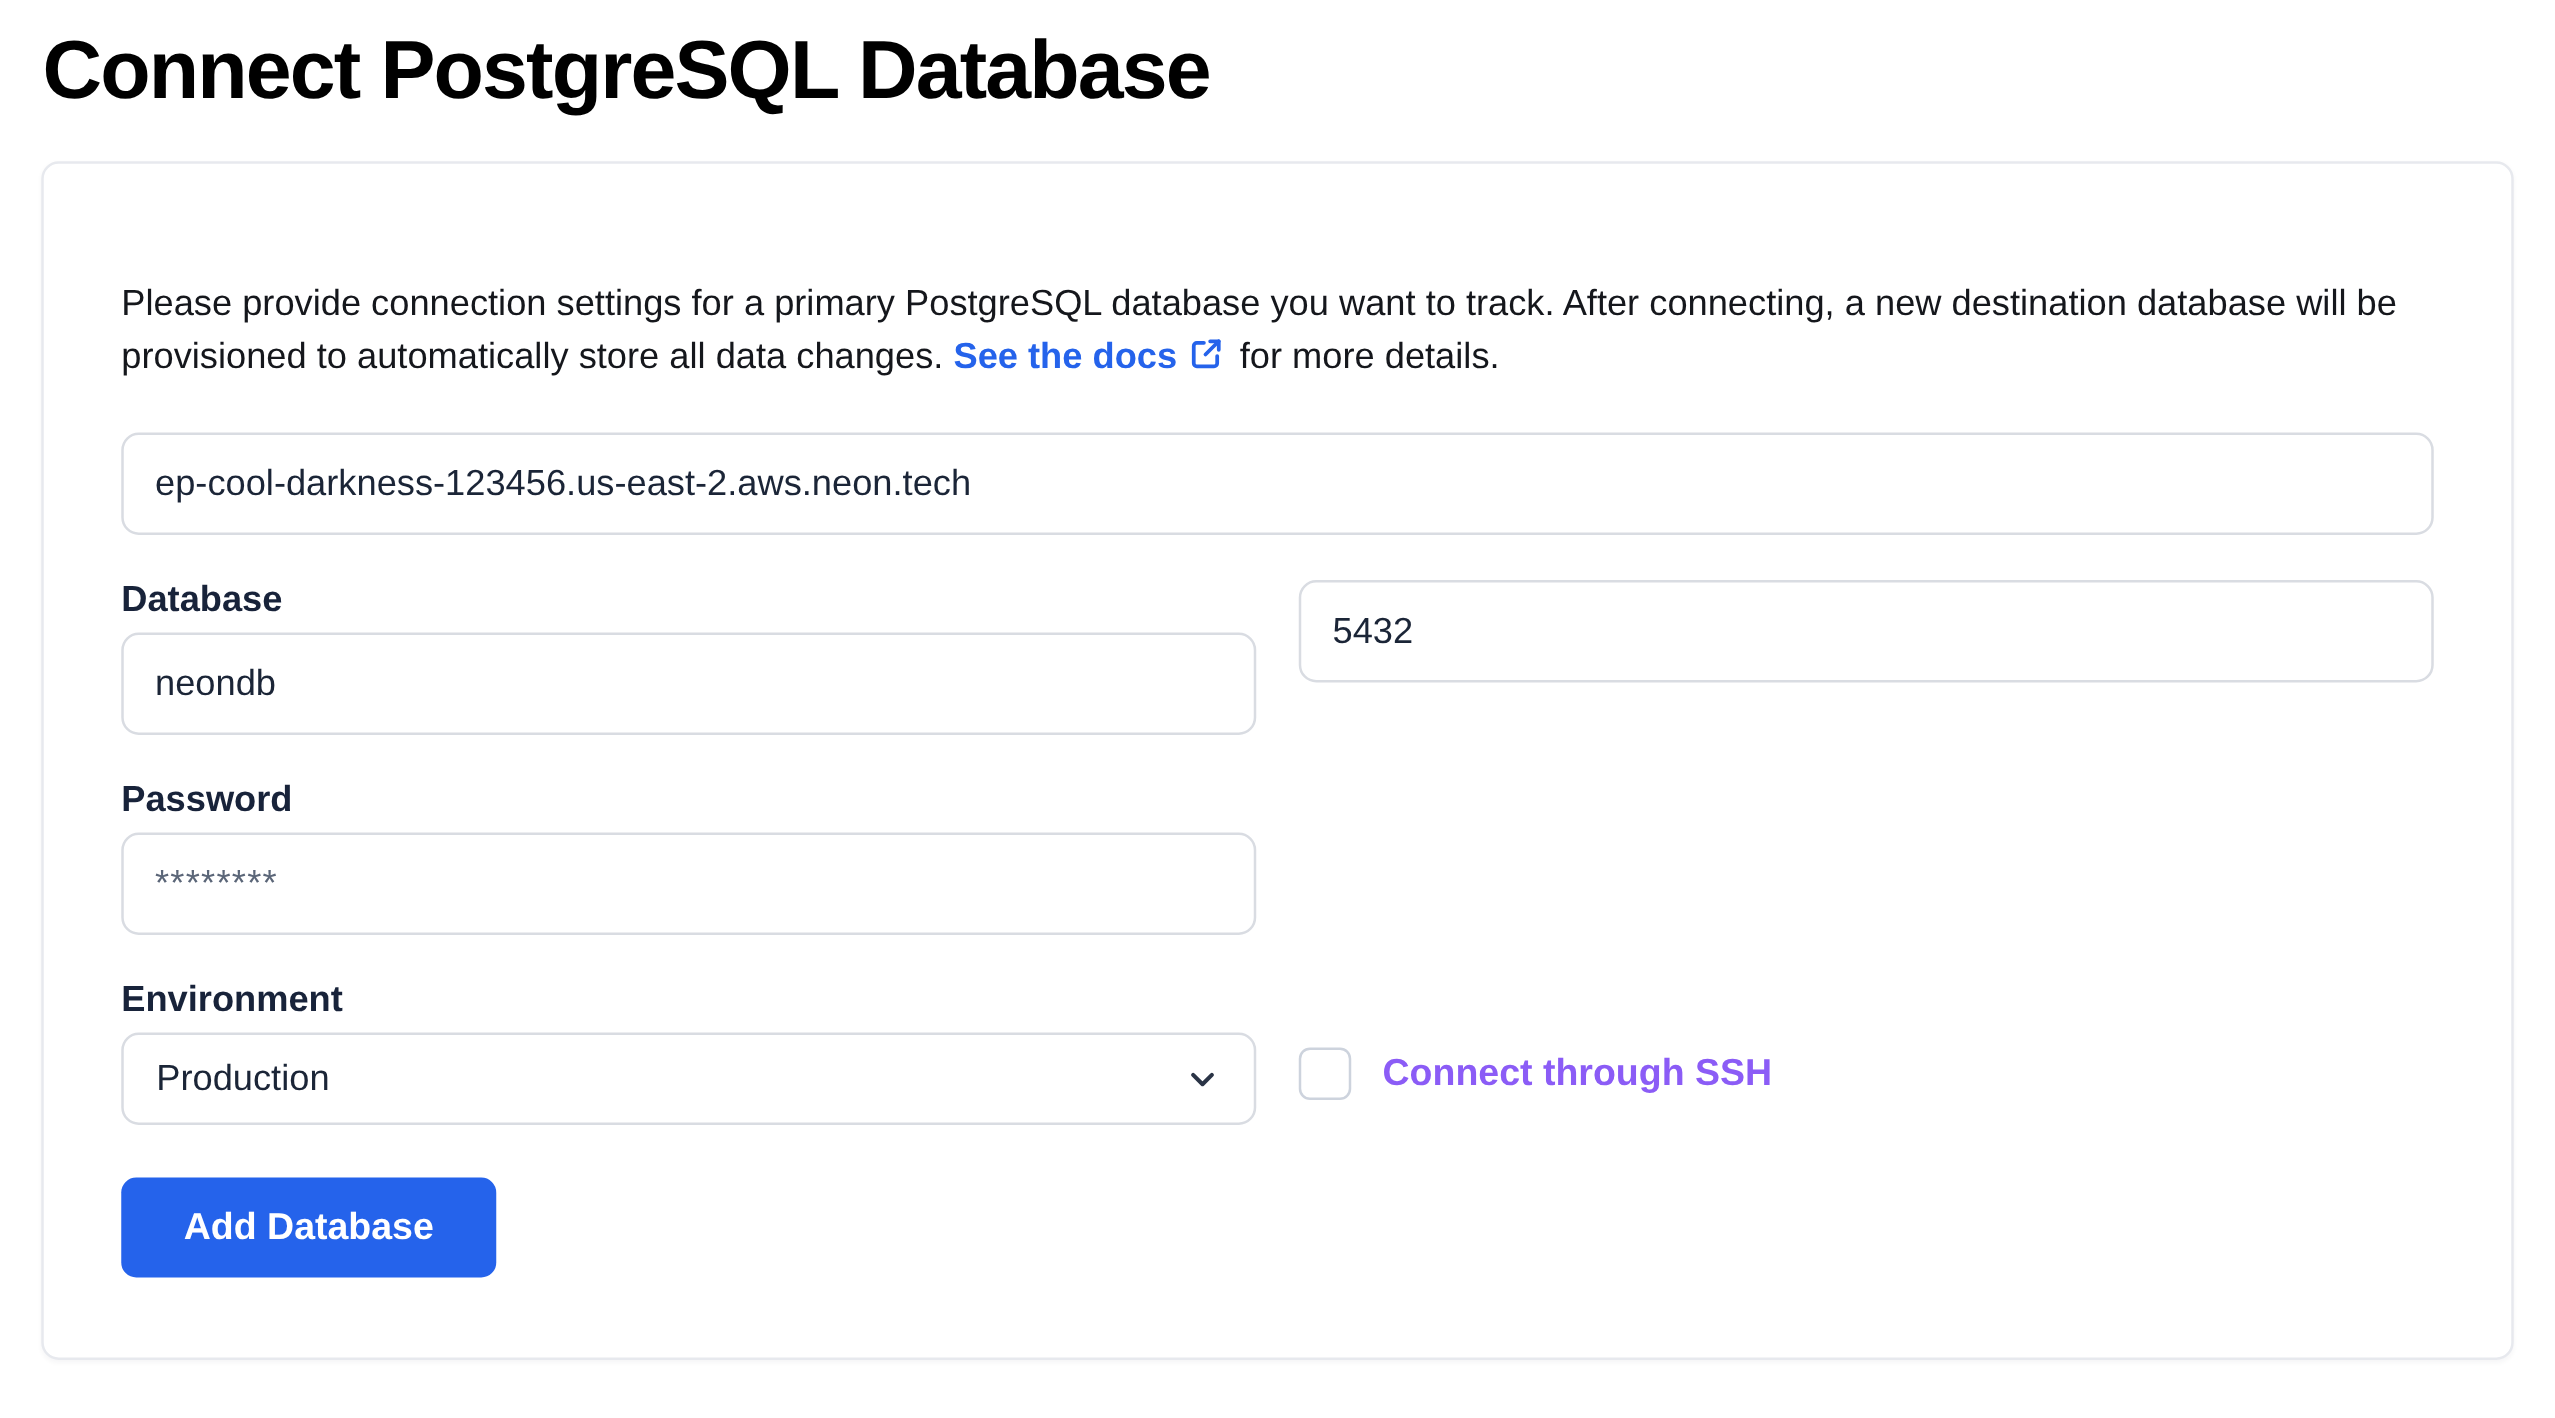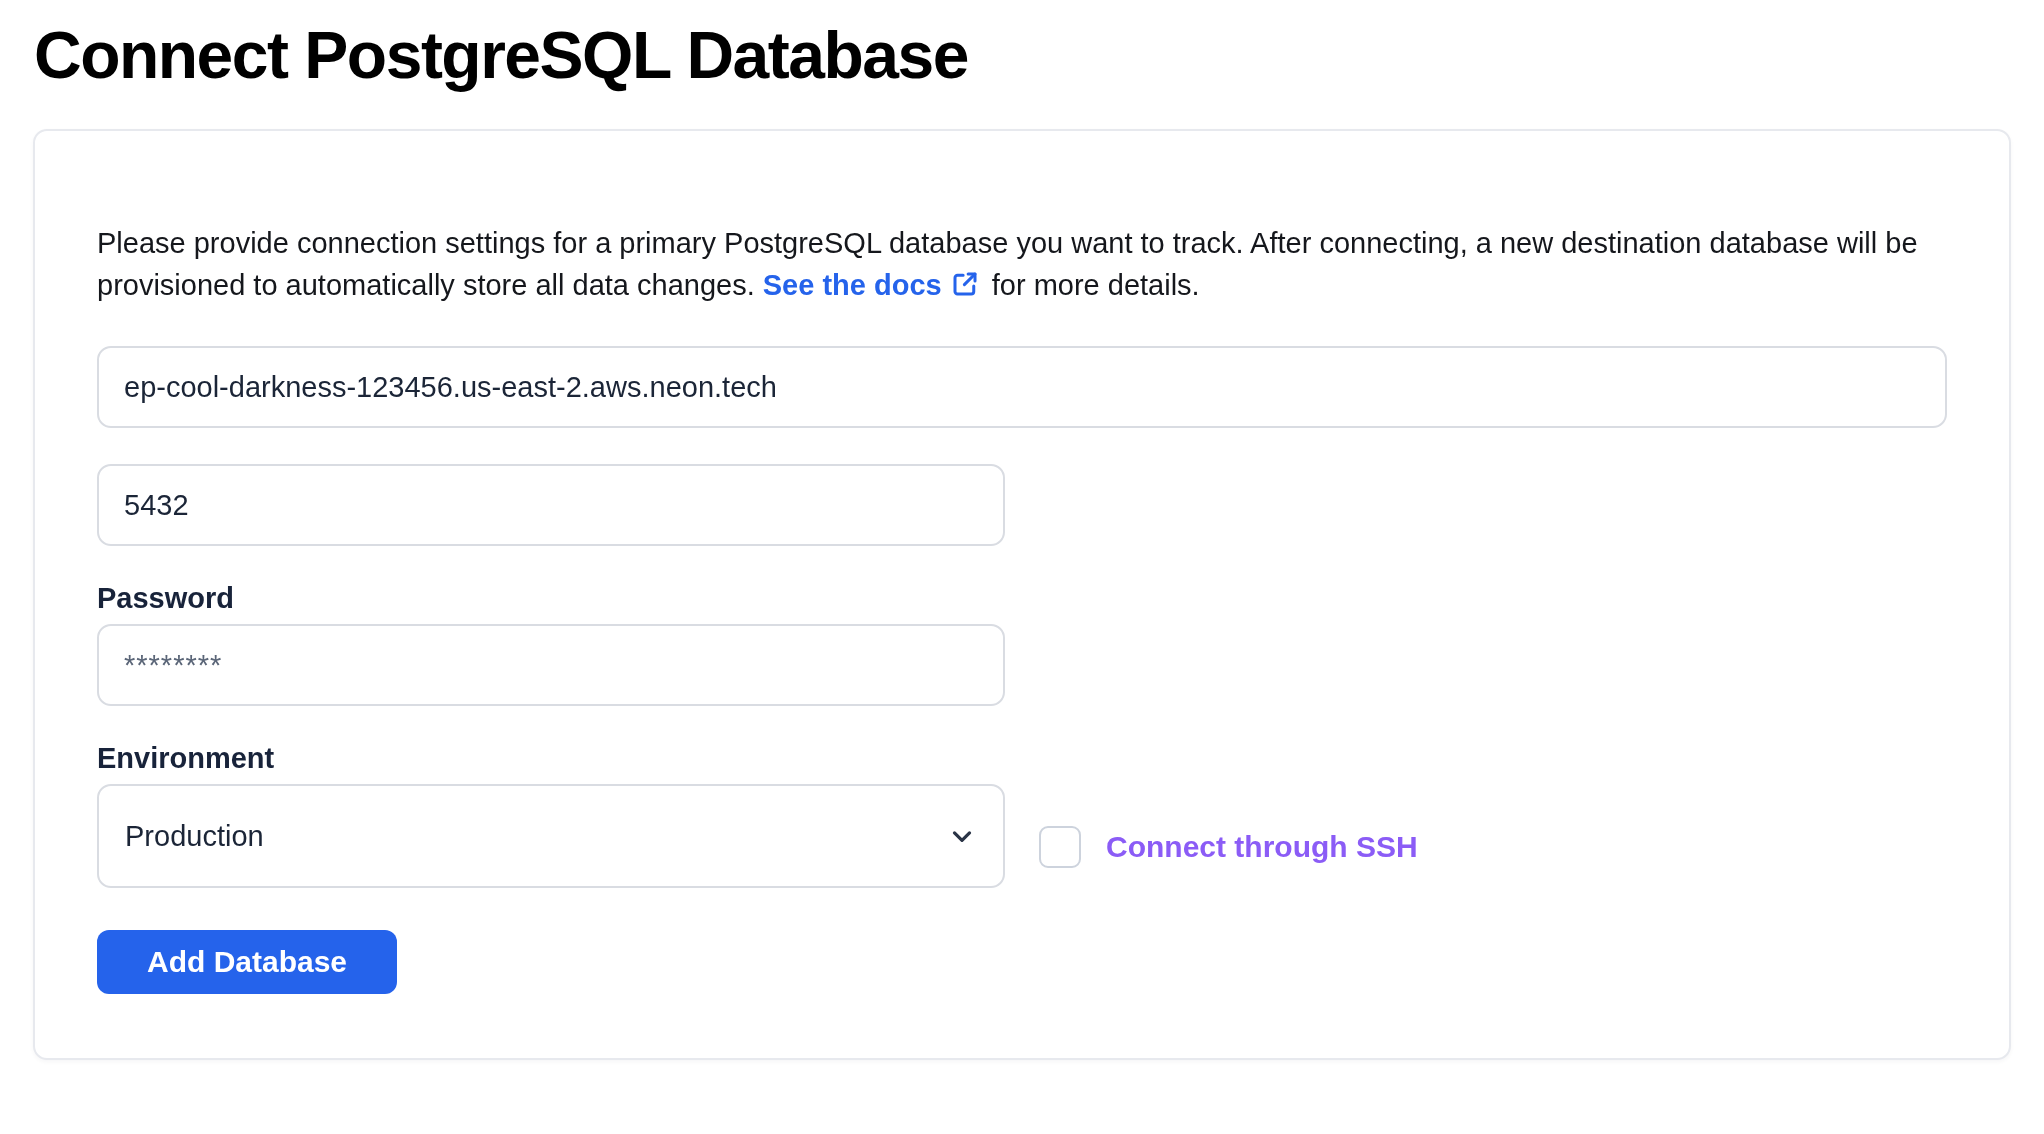--- a/index.html
+++ b/index.html
@@ -66,21 +66,21 @@
     outline: none;
   }
   .text-input.masked { color: #5b6678; letter-spacing: 1px; }
   .grid2 {
     display: grid;
     grid-template-columns: 1fr 1fr;
     column-gap: 34px;
   }
   .select-box {
     width: 100%;
-    height: 104px;
+    height: 74px;
     border: 2px solid #d9dce2;
     border-radius: 14px;
     padding: 0 26px;
     font-size: 29px;
     color: #1b2537;
     background: #ffffff;
     display: flex;
     align-items: center;
     justify-content: space-between;
     cursor: pointer;
@@ -105,21 +105,21 @@
   }
   .ssh-label {
     margin-left: 25px;
     font-size: 30px;
     font-weight: 600;
     color: #8b5cf6;
     cursor: pointer;
   }
   .submit-btn {
     margin-top: 42px;
-    height: 64px;
+    height: 80px;
     padding: 0 50px;
     background: #2563eb;
     border: none;
     border-radius: 12px;
     color: #ffffff;
     font-size: 30px;
     font-weight: 600;
     font-family: "Liberation Sans", "DejaVu Sans", sans-serif;
     cursor: pointer;
     display: inline-flex;
@@ -139,20 +139,24 @@
           <path d="M14.5 4H20v5.5"></path>
           <path d="M20 4l-8.5 8.5"></path>
         </svg>
       </span></a><span> for more details.</span></p>
 
   <div class="field-group">
     <input class="text-input" type="text" value="ep-cool-darkness-123456.us-east-2.aws.neon.tech" style="">
   </div>
 
   <div class="grid2">
+    <div class="field-group">
+      <label class="field-label">Database</label>
+      <input class="text-input" type="text" value="neondb" style="">
+    </div>
     <div class="field-group">
       <input class="text-input" type="text" value="5432" style="">
     </div>
   </div>
 
   <div class="grid2">
     <div class="field-group">
       <label class="field-label">Password</label>
       <input class="text-input masked" type="text" value="********" style="">
     </div>

